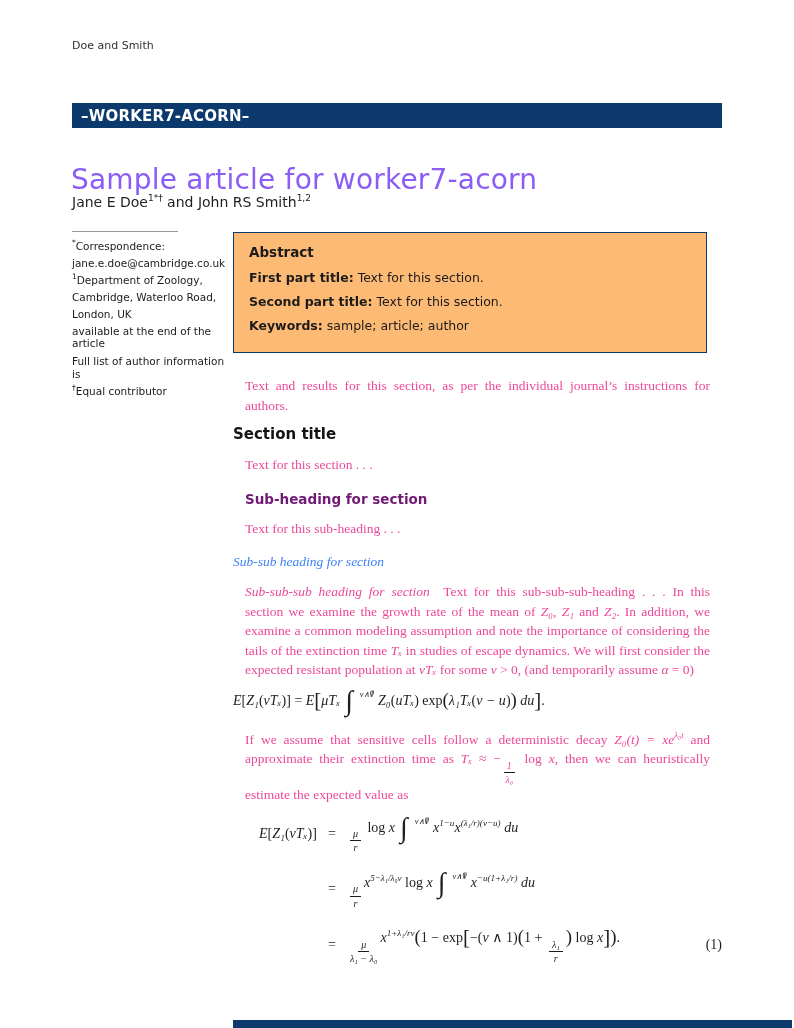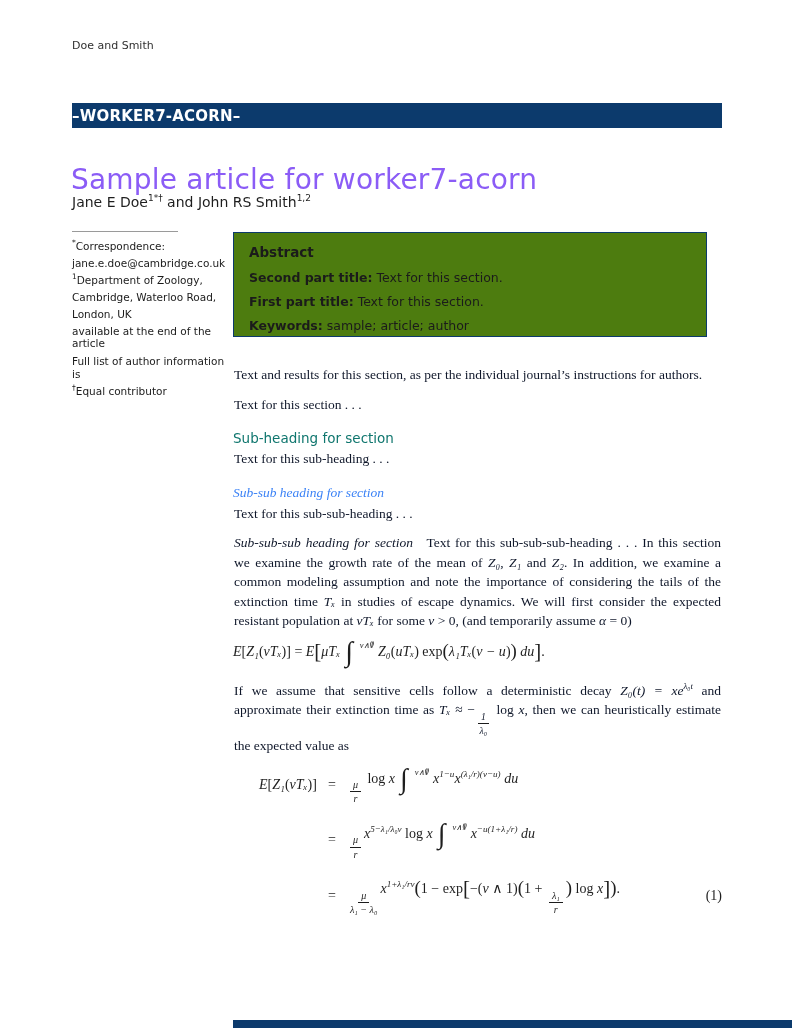--- a/index.html
+++ b/index.html
@@ -5,43 +5,43 @@
   html,body{margin:0;padding:0;}
   body{
     width:794px;height:1028px;position:relative;background:#ffffff;
     font-family:"DejaVu Sans",sans-serif;color:#1b1b1b;overflow:hidden;
     -webkit-font-smoothing:antialiased;
   }
   .running-head{position:absolute;left:72px;top:39px;font-size:11px;color:#303030;}
   .banner{
     position:absolute;left:72px;top:103px;width:650px;height:25px;
     background:#0c3a6c;color:#ffffff;display:flex;align-items:center;
-    box-sizing:border-box;font-weight:bold;font-size:15px;letter-spacing:.2px;
+    box-sizing:border-box;padding-left:9px;font-weight:bold;font-size:15px;letter-spacing:.2px;
   }
   .page-title{position:absolute;left:71px;top:144px;font-size:28px;font-weight:normal;color:#8b5cf6;letter-spacing:.2px;}
   .authors{position:absolute;left:72px;top:193px;font-size:14px;color:#1e1e1e;}
   .authors sup{font-size:9px;}
   .side-rule{position:absolute;left:72px;top:231px;width:106px;border-top:1px solid #9a9a9a;height:0;}
   .sidebar{position:absolute;left:72px;top:236px;width:158px;font-size:10.5px;line-height:13.4px;color:#1b1b1b;}
   .sidebar .side-line sup{font-size:7.5px;}
   .abstract{
     position:absolute;left:233px;top:232px;width:474px;box-sizing:border-box;
-    border:1px solid #0c3a6c;padding:11px 15px 2px;background:#4d7c0f;
+    border:1px solid #0c3a6c;padding:11px 15px 18px;background:#fdba74;
   }
   .abstract .ab-head{font-size:13.5px;font-weight:bold;margin:0 0 10px;}
   .ab-row{font-size:12.5px;margin-bottom:8px;line-height:16px;}
   .ab-row:last-child{margin-bottom:0;}
   .ab-row b{margin-right:4px;}
   .main{position:absolute;left:233px;top:364px;width:489px;}
   .h-sec{font-size:15px;font-weight:bold;margin:0 0 4px;color:#141414;}
-  .h-sub{font-size:13.5px;font-weight:normal;margin:0 0 3px;color:#0f766e;}
+  .h-sub{font-size:13.5px;font-weight:bold;margin:0 12px 3px;color:#701a75;}
   .h-subsub{font-family:"Liberation Serif",serif;font-style:italic;font-size:13.5px;font-weight:normal;margin:0 0 3px;color:#3b82f6;}
   .body-text{
     font-family:"Liberation Serif",serif;font-size:13.5px;line-height:19.5px;
-    text-align:justify;margin:1px;color:#0f172a;
+    text-align:justify;margin:12px;color:#ec4899;
   }
   .mb10{margin-bottom:10px;} .mb16{margin-bottom:16px;}
   .mb8{margin-bottom:8px;} .mb12{margin-bottom:12px;}
   
   .eq{font-family:"Liberation Serif",serif;font-size:14px;color:#1e1e1e;font-style:normal;}
   .it{font-style:italic;}
   .eq sup,.body-text sup{font-size:.65em;}
   .frac{display:inline-flex;flex-direction:column;align-items:center;font-size:.72em;
         vertical-align:-.55em;margin:0 3px;line-height:1.15;font-style:italic;}
   .frac .num{border-bottom:1px solid #1b1b1b;padding:0 3px 1px;}
@@ -92,38 +92,38 @@
 
     <div class="side-line"><sup></sup><span>Full list of author information is</span></div>
 
     <div class="side-line"><sup>†</sup><span>Equal contributor</span></div>
   </div>
 
 <div class="abstract">
   <div class="ab-head">Abstract</div>
   <div>
 
+      <div class="ab-row"><b>First part title:</b><span>Text for this section.</span></div>
+
       <div class="ab-row"><b>Second part title:</b><span>Text for this section.</span></div>
-
-      <div class="ab-row"><b>First part title:</b><span>Text for this section.</span></div>
 
       <div class="ab-row"><b>Keywords:</b><span>sample; article; author</span></div>
     </div>
 </div>
 
 <div class="main">
   <p class="body-text mb10">Text and results for this section, as per the individual journal’s instructions for authors.</p>
 
+  <h2 class="h-sec">Section title</h2>
   <p class="body-text mb16">Text for this section . . .</p>
 
   <h3 class="h-sub">Sub-heading for section</h3>
   <p class="body-text mb16">Text for this sub-heading . . .</p>
 
   <h4 class="h-subsub">Sub-sub heading for section</h4>
-  <p class="body-text mb10">Text for this sub-sub-heading . . .</p>
 
   <p class="body-text mb8"><span class="it">Sub-sub-sub heading for section</span><span> Text for this sub-sub-sub-heading . . . In this section we examine the growth rate of the mean of </span><span class="it">Z₀</span><span>, </span><span class="it">Z₁</span><span> and </span><span class="it">Z₂</span><span>. In addition, we examine a common modeling assumption and note the importance of considering the tails of the extinction time </span><span class="it">Tₓ</span><span> in studies of escape dynamics. We will first consider the expected resistant population at </span><span class="it">vTₓ</span><span> for some </span><span class="it">v</span><span> &gt; 0, (and temporarily assume </span><span class="it">α</span><span> = 0)</span></p>
 
   <div class="eq display-eq mb12"><span class="it">E</span><span>[</span><span class="it">Z₁</span><span>(</span><span class="it">vTₓ</span><span>)]</span><span> = </span><span class="it">E</span><span class="big">[</span><span class="it">μTₓ</span><span class="int">
         <span class="iglyph">∫</span>
         <span class="ilims">
           <span class="iup">v∧1</span>
           <span class="ilo">0</span>
         </span>
       </span><span class="it">Z₀</span><span>(</span><span class="it">uTₓ</span><span>) exp</span><span class="bigp">(</span><span class="it">λ₁Tₓ</span><span>(</span><span class="it">v − u</span><span>)</span><span class="bigp">)</span><span class="it"> du</span><span class="big">]</span><span>.</span></div>

